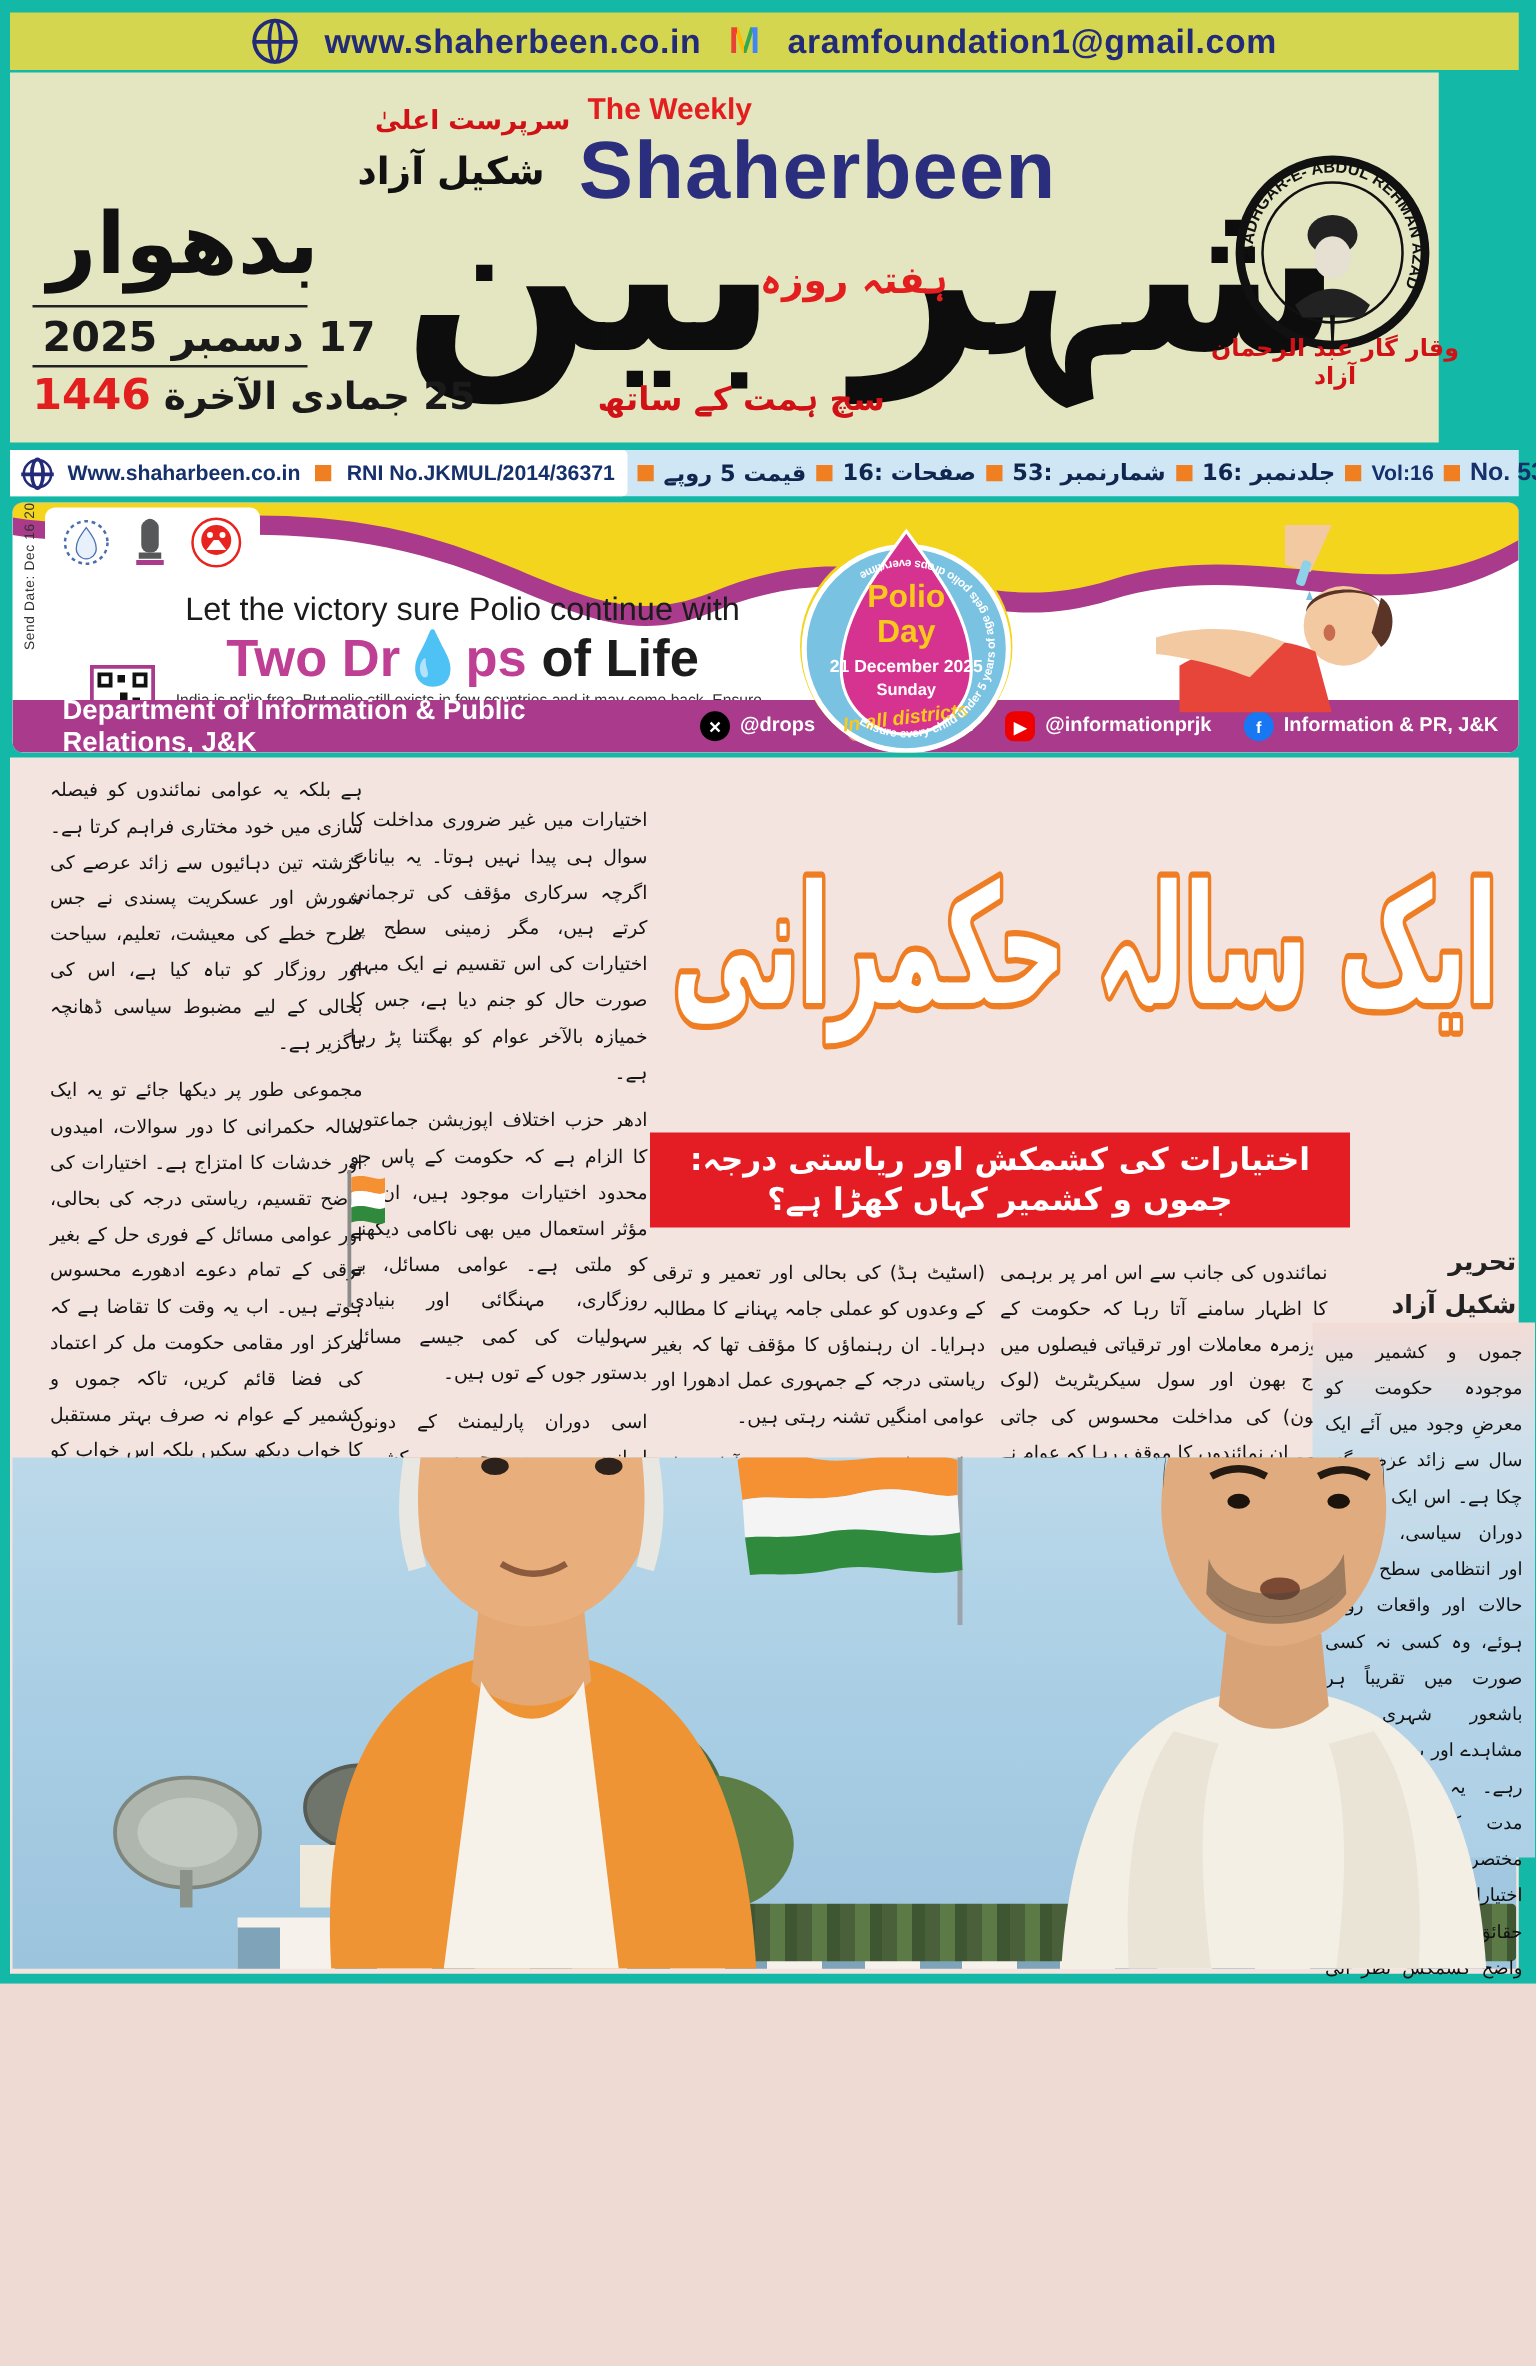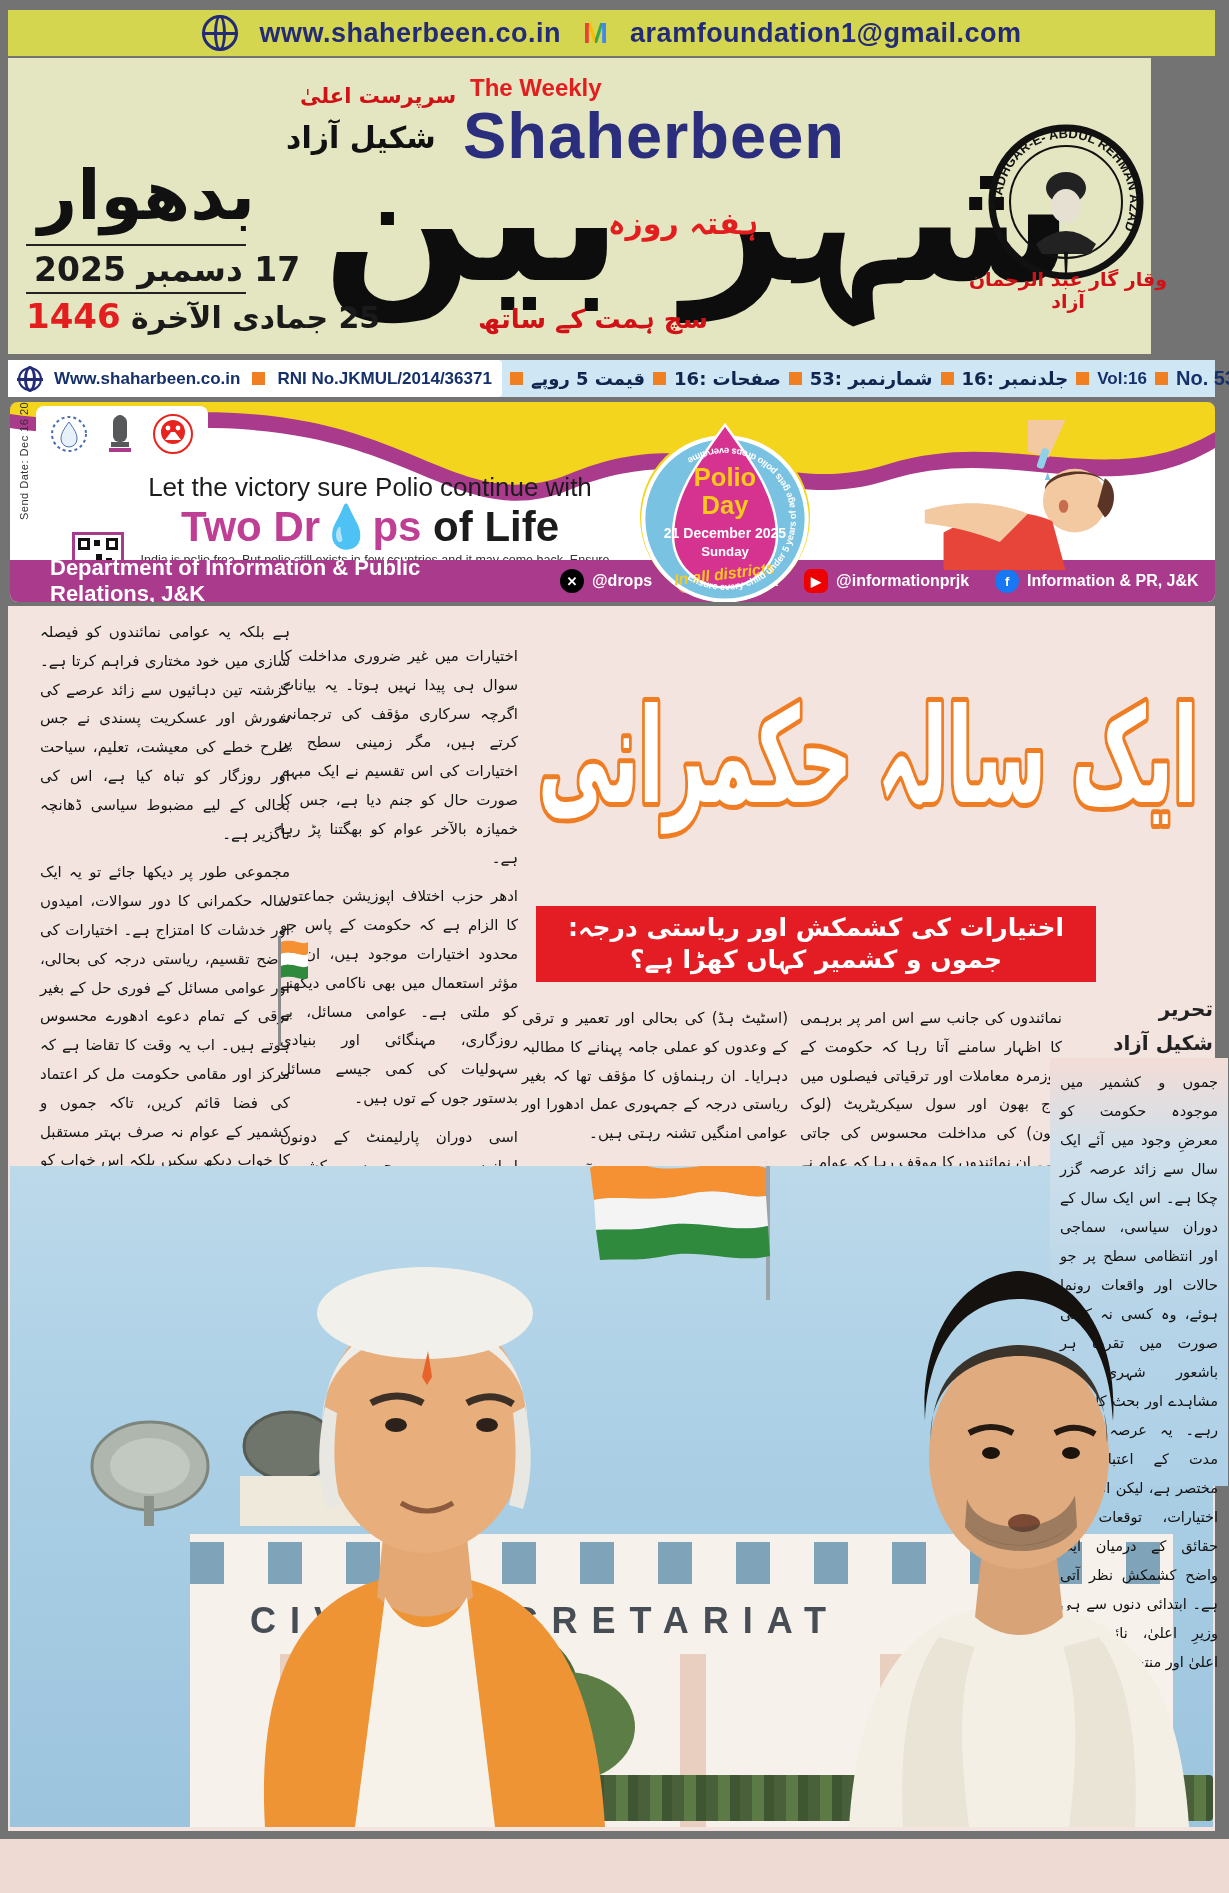--- a/index.html
+++ b/index.html
@@ -1,16 +1,16 @@
 <!DOCTYPE html>
 <html><head>
 <meta charset="utf-8">
 <style>
   html,body{margin:0;padding:0;background:#efd9d3;}
-  .page{position:relative;width:1229px;height:1839px;background:#737373;overflow:hidden;
+  .page{position:relative;width:1229px;height:1587px;background:#14b8a6;overflow:hidden;
         font-family:"Liberation Sans",sans-serif;}
   
   .topbar{position:absolute;top:10px;left:8px;right:14px;height:46px;background:#d4d64f;
           display:flex;align-items:center;justify-content:center;gap:22px;}
   .topbar .lnk{color:#232a77;font-weight:bold;font-size:27px;letter-spacing:.5px;}
   .gicon{width:30px;height:30px;border-radius:50%;border:3px solid #232a77;position:relative;display:inline-block;}
   .gicon:before{content:"";position:absolute;left:50%;top:-3px;bottom:-3px;width:12px;margin-left:-6px;border:3px solid #232a77;border-radius:50%;box-sizing:border-box;}
   .gicon:after{content:"";position:absolute;top:50%;left:-3px;right:-3px;height:0;border-top:3px solid #232a77;margin-top:-1px;}
   .gmailM{font-weight:900;font-size:30px;background:linear-gradient(90deg,#ea4335 25%,#fbbc05 25% 50%,#34a853 50% 75%,#4285f4 75%);-webkit-background-clip:text;background-clip:text;color:transparent;}
   
@@ -64,21 +64,21 @@
   
   .article{position:absolute;top:606px;left:8px;right:14px;bottom:8px;background:#f4e4df;}
   .col{position:absolute;font-size:15px;line-height:1.92;color:#141414;text-align:justify;}
   .col p{margin:0 0 10px 0;}
   .c1{left:8px;top:12px;width:250px;margin-left:24px;}
   .c2{left:272px;top:12px;width:238px;margin-top:24px;}
   .c3{left:514px;top:398px;width:266px;}
   .c4{left:792px;top:398px;width:262px;}
   .headline-svg{position:absolute;left:505px;top:6px;}
   .redbar{position:absolute;left:512px;top:300px;width:560px;height:76px;background:#e41c24;
-          display:flex;align-items:center;justify-content:center;margin-left:16px;}
+          display:flex;align-items:center;justify-content:center;}
   .redbar span{color:#fff;font-weight:bold;font-size:25px;line-height:1.3;text-align:center;padding:0 10px;}
   .byline{position:absolute;left:1075px;top:386px;width:130px;text-align:right;font-size:20px;color:#222;font-weight:bold;line-height:1.7;}
   .bluebox{position:absolute;left:1042px;top:452px;width:178px;height:428px;z-index:5;
            background:linear-gradient(180deg,#f3dcd6 0%,#cfe0eb 22%,#b6d4e8 60%,#add0e6 100%);
            font-size:14.5px;line-height:2.0;color:#101010;text-align:justify;padding:10px 10px;box-sizing:border-box;}
   .miniflag{position:absolute;left:242px;top:330px;}
   
   .collage{position:absolute;left:2px;right:2px;top:560px;bottom:4px;overflow:hidden;
            background:linear-gradient(180deg,#bcd9ea 0%,#aacfe5 45%,#9cc4dd 100%);}
   .building{position:absolute;left:180px;right:40px;top:368px;height:310px;background:#f6f1ea;}

